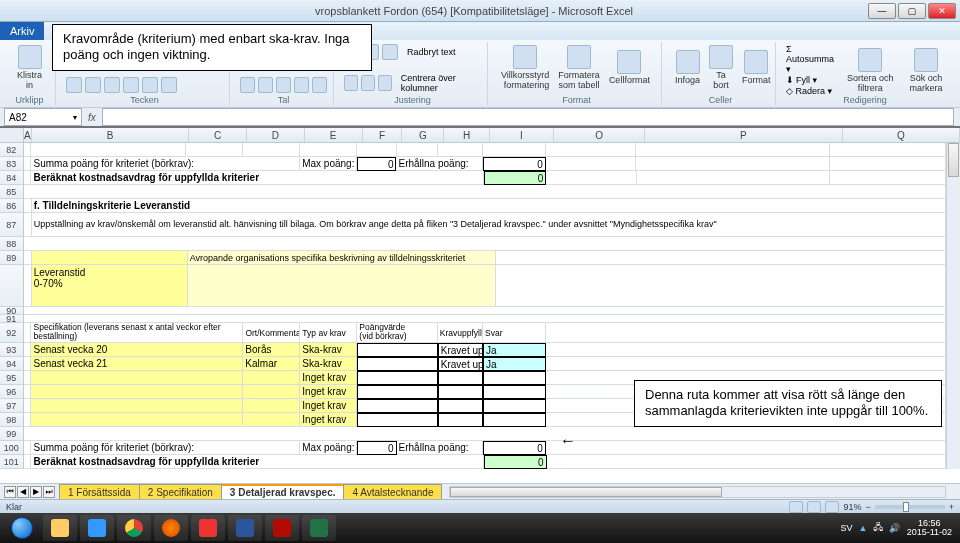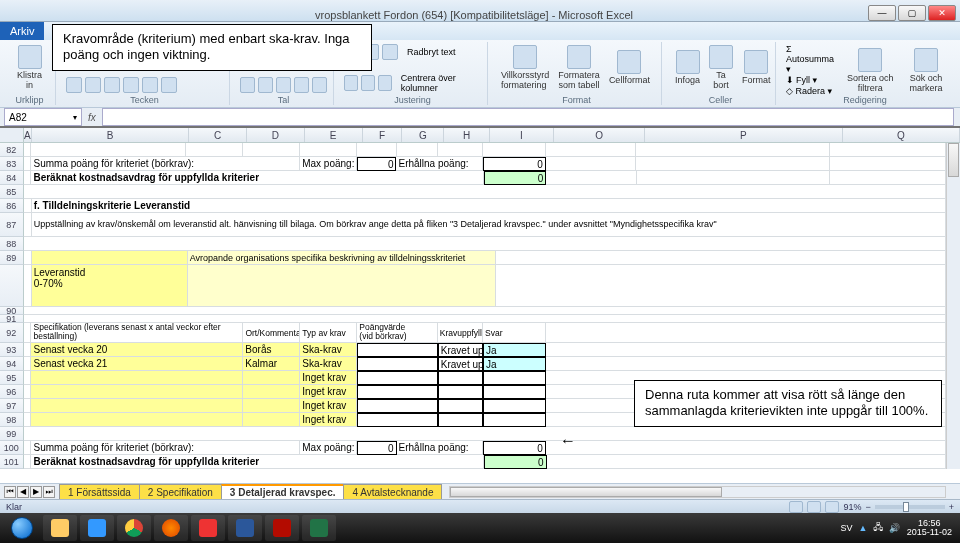--- a/index.html
+++ b/index.html
@@ -1,19 +1,19 @@
 <!DOCTYPE html>
 <html><head>
 <meta charset="utf-8">
 <style>
 * { margin:0; padding:0; box-sizing:border-box; font-family:"Segoe UI",Tahoma,Arial,sans-serif; }
 body { width:960px; height:543px; background:#fff; overflow:hidden; position:relative; font-size:11px; }
 
 
-.titlebar { height:22px; background:linear-gradient(#e8f0f8,#cde0f0); display:flex; align-items:flex-end; justify-content:space-between; border-bottom:1px solid #9ab; }
+.titlebar { height:22px; background:linear-gradient(#e8f0f8,#cde0f0); display:flex; align-items:center; justify-content:space-between; border-bottom:1px solid #9ab; }
 .titlebar .title { flex:1; text-align:center; font-size:11px; color:#444; }
 .winbtns { display:flex; gap:2px; padding-right:4px; }
 .winbtn { width:28px; height:16px; background:linear-gradient(#f8f8f8,#d8d8d8); border:1px solid #888; border-radius:2px; display:flex; align-items:center; justify-content:center; font-size:9px; }
 .winbtn.close { background:linear-gradient(#f88,#d22); color:#fff; }
 
 
 .fileRow { height:18px; background:linear-gradient(#eaf3fb,#d6e6f4); display:flex; align-items:stretch; }
 .fileTab { background:#1e62b8; color:#fff; padding:2px 10px; font-size:11px; display:flex; align-items:center; }
 
 
@@ -156,21 +156,21 @@
         <div class="ricon"></div>
         <div class="ricon"></div>
         <span style="font-size:9px;margin-left:6px">Centrera över kolumner</span>
       </div>
     <div class="glabel">Justering</div>
   </div>
   <div class="rgroup" style="width:170px">
     <div class="rrow">
       <div class="rbtn">
           <div class="ricon big"></div>
-          <span style="white-space:pre;text-align:left">Villkorsstyrd
+          <span style="white-space:pre;text-align:right">Villkorsstyrd
 formatering</span>
         </div>
       <div class="rbtn">
           <div class="ricon big"></div>
           <span style="white-space:pre;text-align:center">Formatera
 som tabell</span>
         </div>
       <div class="rbtn">
           <div class="ricon big"></div>
           <span>Cellformat</span>

